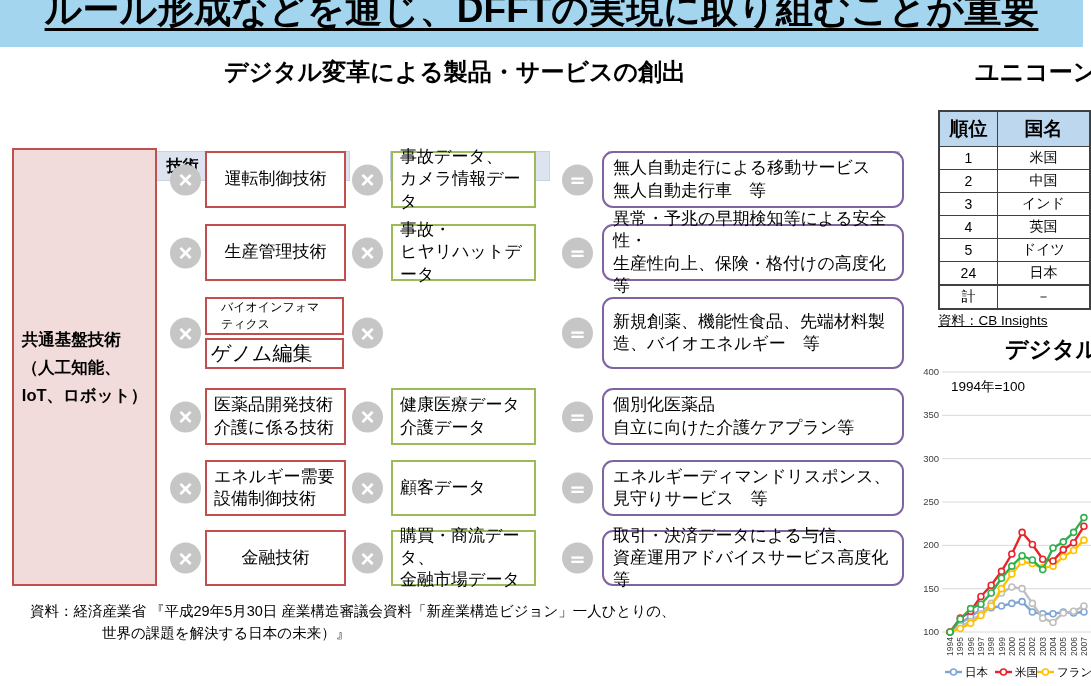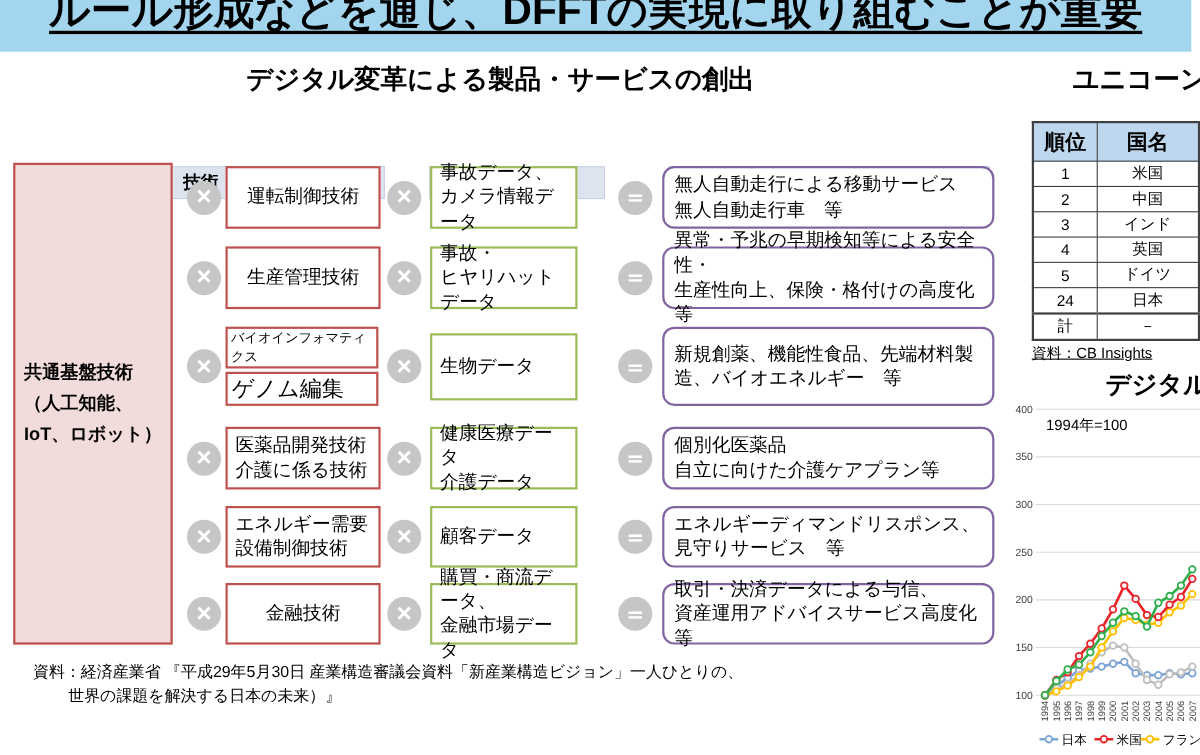--- a/index.html
+++ b/index.html
@@ -37,33 +37,33 @@
   .drow-3{top:388px;height:57px;}
   .drow-4{top:460px;height:56px;}
   .drow-5{top:530px;height:56px;}
   .op{position:absolute;top:50%;transform:translateY(-50%);width:31px;height:31px;border-radius:50%;
     background:#C6C6C6;color:#fff;display:flex;align-items:center;justify-content:center;
     font-weight:bold;font-size:24px;line-height:1;}
   .op.x1{left:170px;} .op.x2{left:352px;} .op.eq{left:562px;font-size:22px;}
   .cellbox{position:absolute;top:0;height:100%;background:#fff;display:flex;align-items:center;
     font-size:17px;line-height:1.3;white-space:pre-line;box-sizing:border-box;padding:0 7px;}
   .tech{left:205px;width:141px;border:2.5px solid #C0504D;}
-  .databox{left:391px;width:134px;border:2.5px solid #9BBB59;}
+  .databox{left:391px;width:145px;border:2.5px solid #9BBB59;}
   .product{left:602px;width:302px;border:2.5px solid #8064A2;border-radius:11px;padding:0 9px;}
   .tech.center,.databox.center{justify-content:center;padding:0 4px;}
   .techstack{position:absolute;left:205px;top:0;height:100%;width:139px;display:flex;
     flex-direction:column;gap:3px;}
   .techstack .sbox{flex:1;background:#fff;border:2.5px solid #C0504D;display:flex;align-items:center;
     box-sizing:border-box;padding:0 4px;font-size:20px;justify-content:flex-start;}
-  .techstack .sbox.small{font-size:12px;justify-content:center;padding:0 3px;}
+  .techstack .sbox.small{font-size:12px;justify-content:center;padding:0 14px;}
   
   .drow-2 .databox{top:6px;height:61px;}
   
   .source-left{position:absolute;left:30px;top:601px;font-size:14.5px;line-height:1.5;}
-  .source-left .l2{margin-left:32px;}
+  .source-left .l2{margin-left:72px;}
   
   .utable{position:absolute;left:938px;top:110px;border-collapse:collapse;table-layout:fixed;}
   .utable th,.utable td{border:1px solid #404040;text-align:center;font-size:14px;padding:0;}
   .utable th{background:#BDD7EE;height:34px;font-size:19px;font-weight:bold;}
   .utable td{height:22px;}
   .utable{border:2px solid #404040;}
   .utable tr.total td{border-top:2px solid #404040;}
   .col-rank{width:70px;} .col-country{width:115px;}
   .source-right{position:absolute;left:938px;top:312px;font-size:13.5px;white-space:nowrap;text-decoration:underline;}
   
@@ -110,21 +110,20 @@
       <div class="cellbox product">異常・予兆の早期検知等による安全性・
 生産性向上、保険・格付けの高度化等</div>
     </div>
     <div class="drow drow-2">
       <div class="op x1">×</div>
       <div class="techstack">
         <div class="sbox small">バイオインフォマティクス</div>
         <div class="sbox">ゲノム編集</div>
       </div>
       <div class="op x2">×</div>
-      <div class="cellbox databox">生物データ</div>
       <div class="op eq">＝</div>
       <div class="cellbox product">新規創薬、機能性食品、先端材料製
 造、バイオエネルギー　等</div>
     </div>
     <div class="drow drow-3">
       <div class="op x1">×</div>
       <div class="cellbox tech">医薬品開発技術
 介護に係る技術</div>
       <div class="op x2">×</div>
       <div class="cellbox databox">健康医療データ

